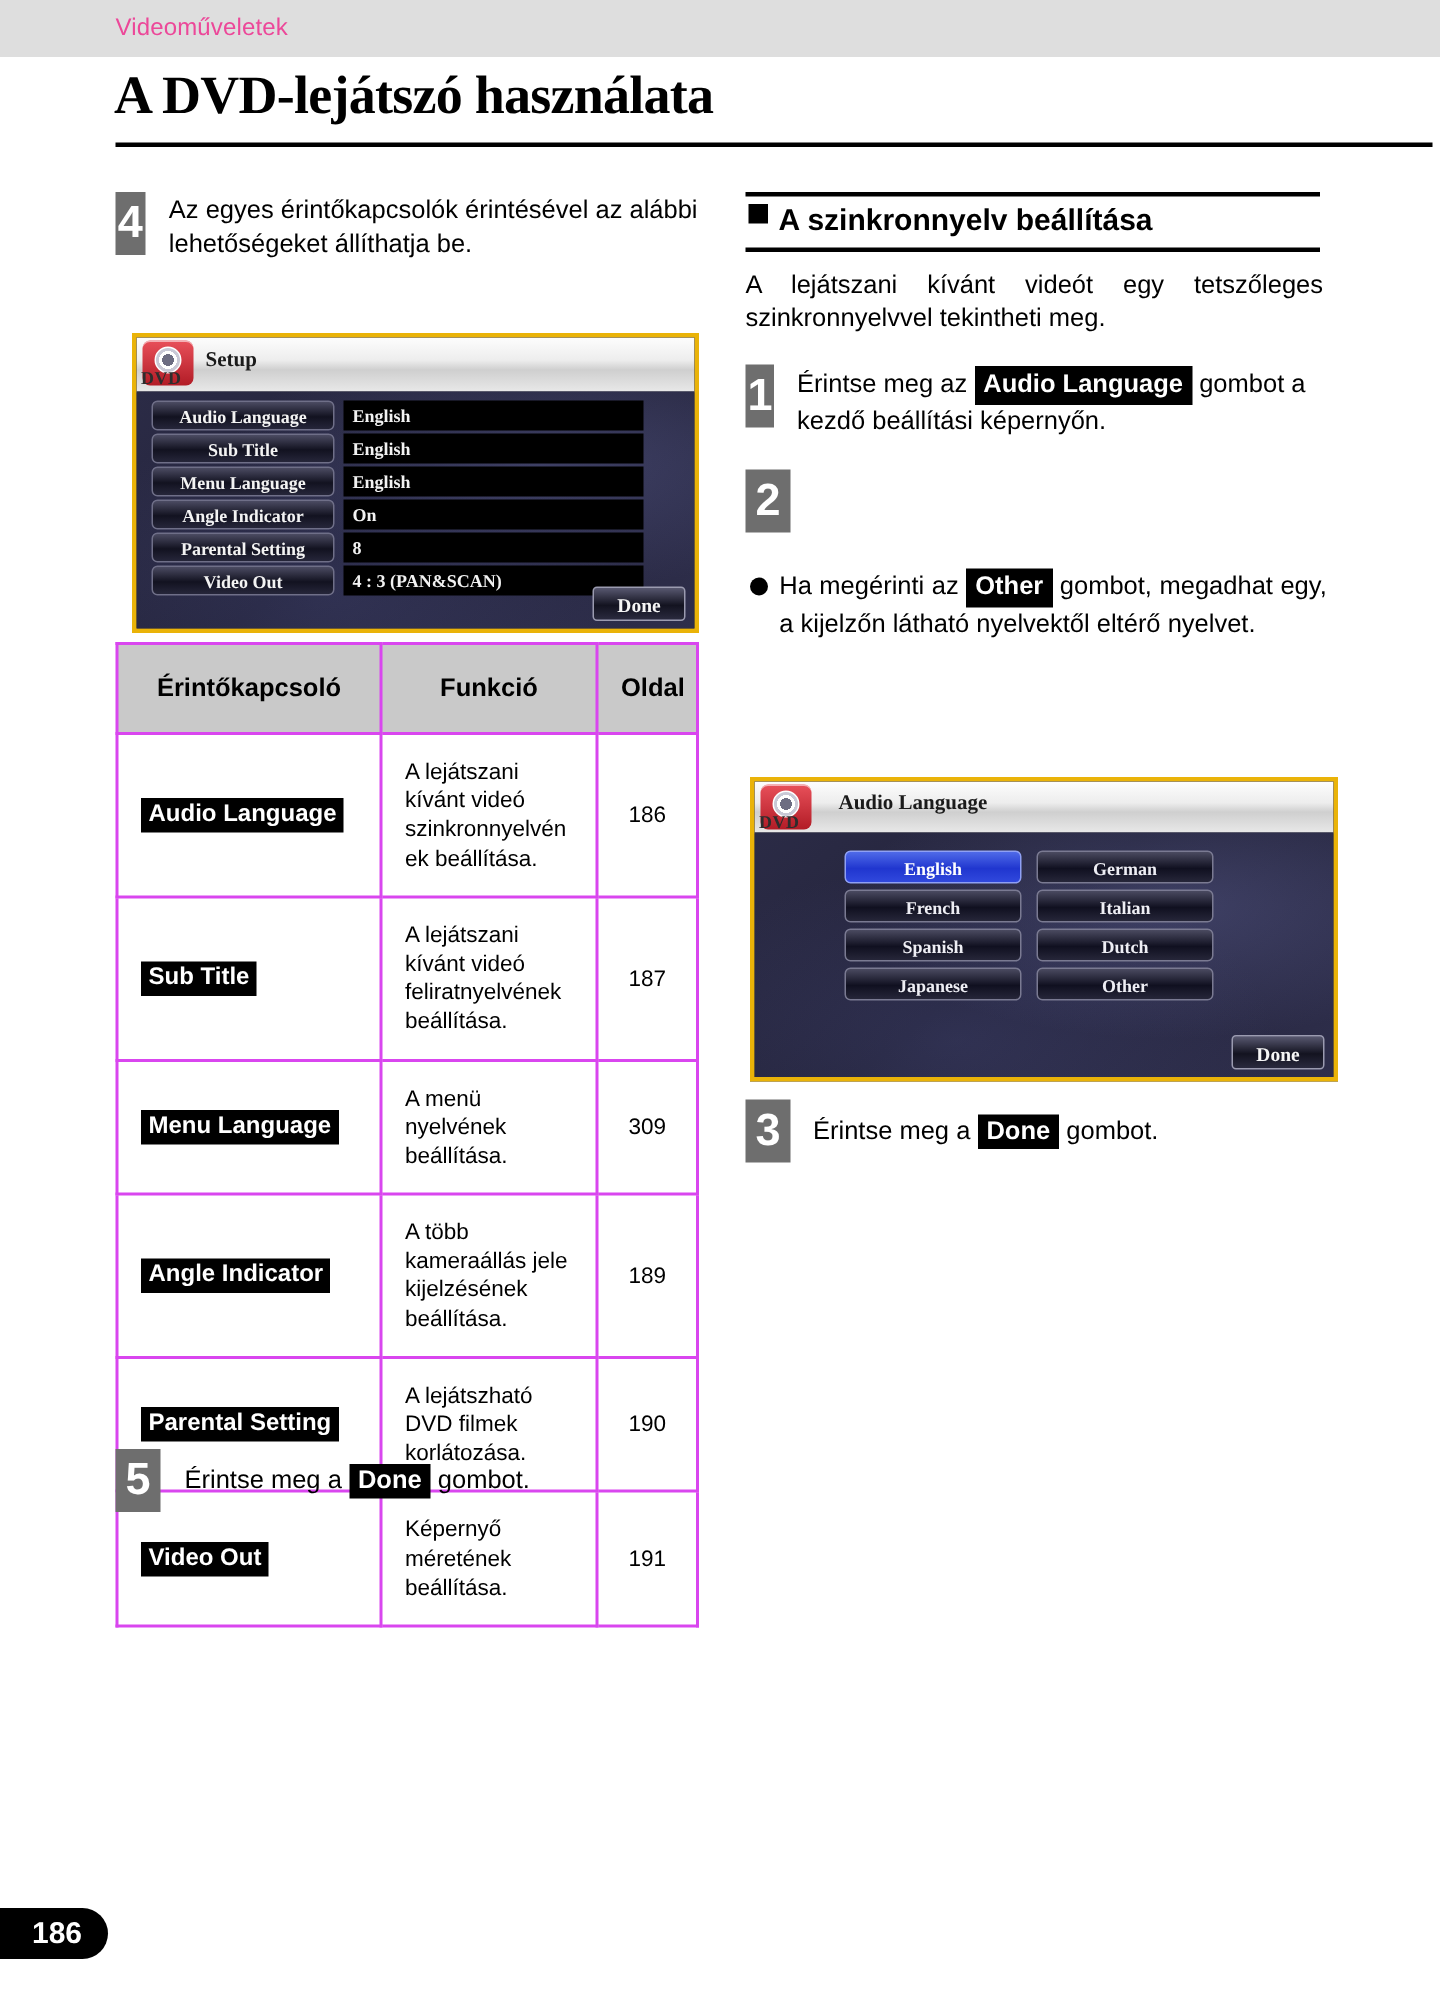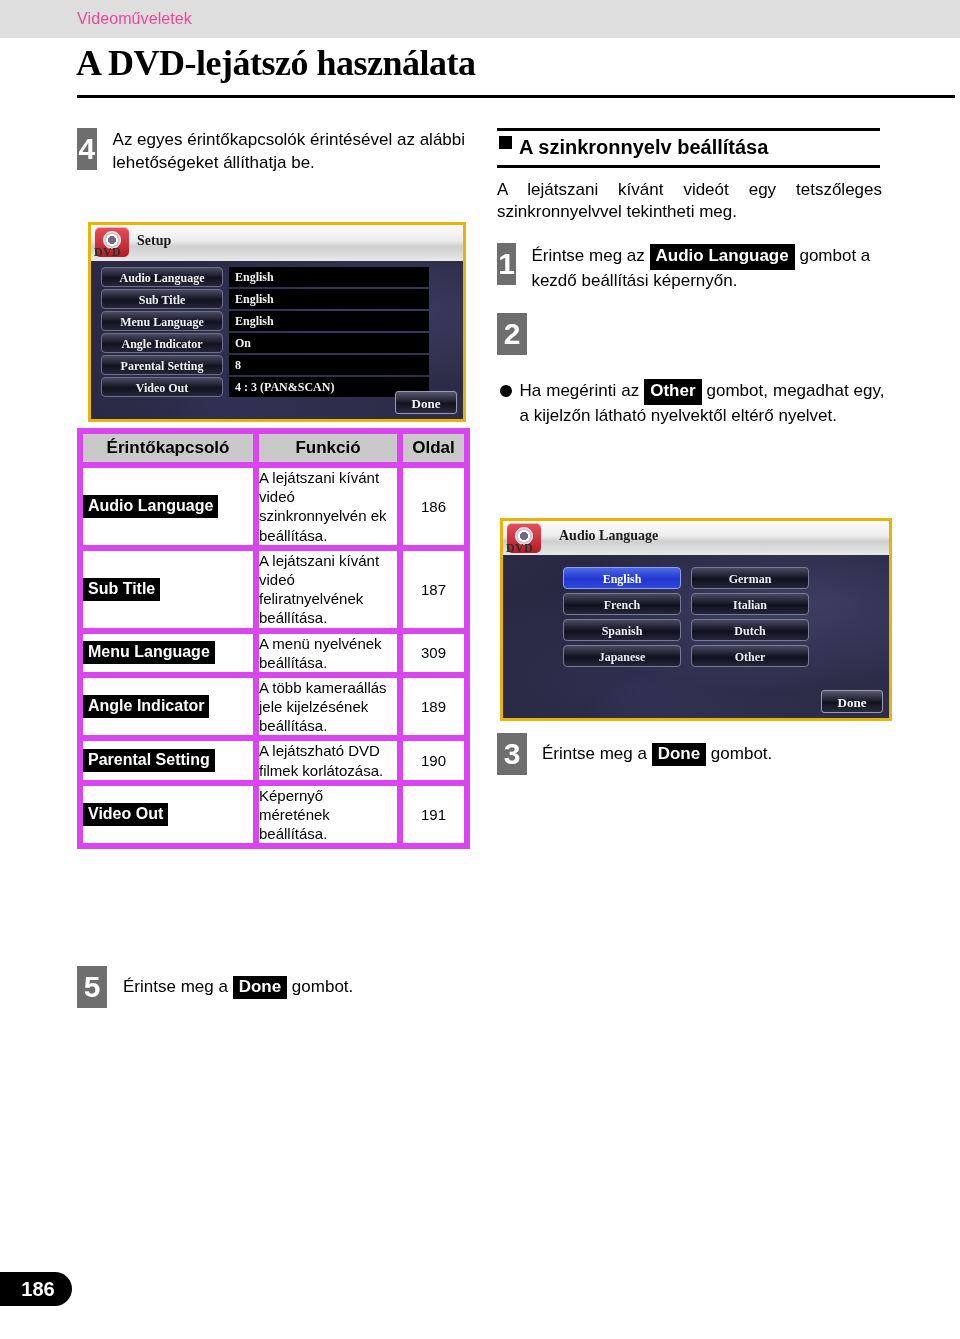--- a/index.html
+++ b/index.html
@@ -145,23 +145,23 @@
     color:#ffffff;
   }
 
   
   table.fn{
     position:absolute;left:77px;top:428px;
     width:387px;border-collapse:collapse;
     table-layout:fixed;
   }
   table.fn th,table.fn td{
-    border:6px solid #d946ef;
+    border:2px solid #d946ef;
     font-size:15px;
-    padding:0;
+    padding:15px;
   }
   table.fn th{
     background:#c9c9c9;
     font-size:17px;font-weight:bold;
     height:28px;text-align:center;
   }
   .c1{width:176px;}
   .c2{width:144px;}
   .c3{width:67px;}
   td.key{

